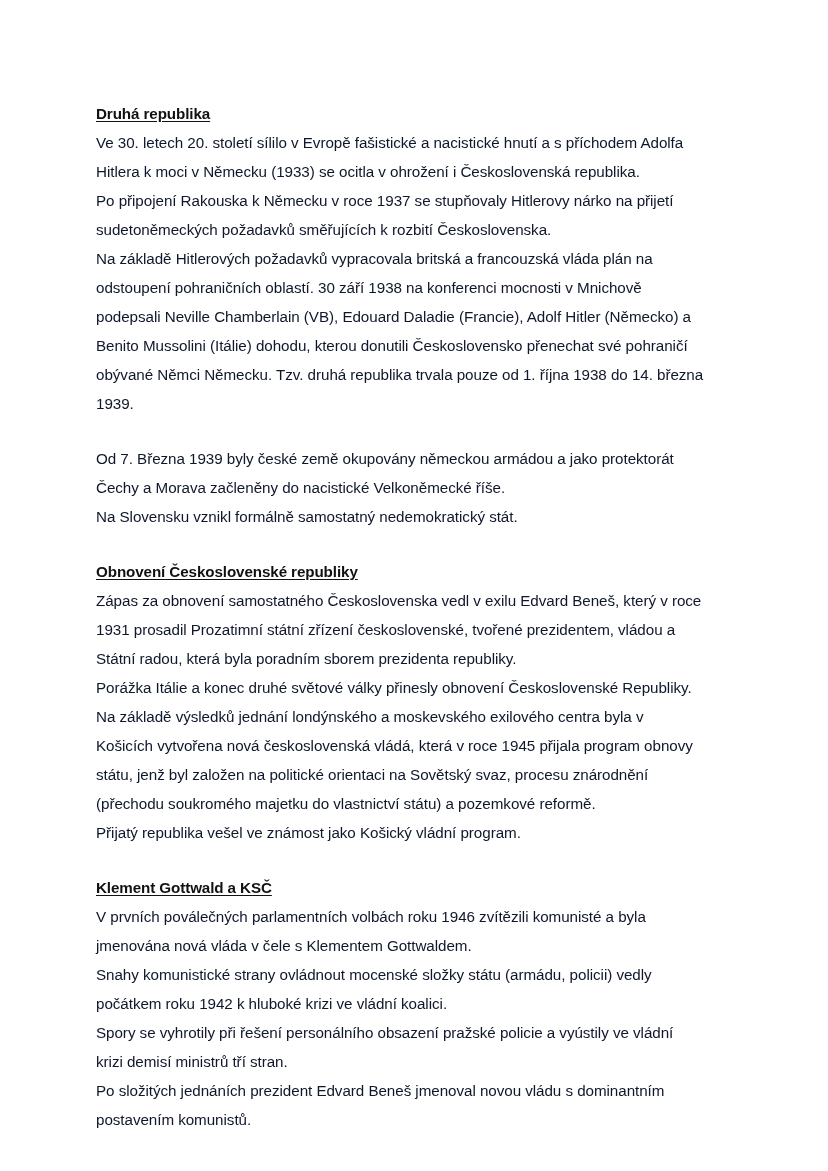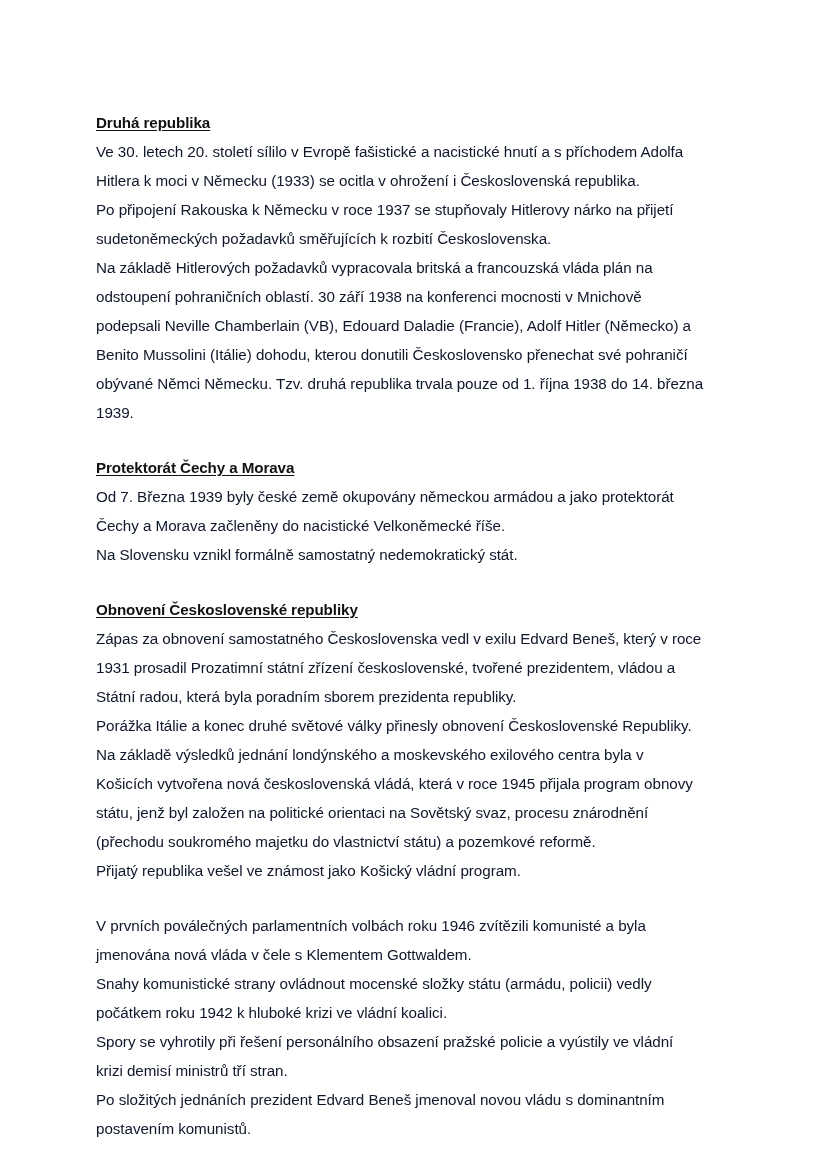--- a/index.html
+++ b/index.html
@@ -20,21 +20,21 @@
     height: 1171px;
     box-sizing: border-box;
     padding: 96px 128px 0 96px;
     background: #ffffff;
     overflow: hidden;
   }
   .doc-body {
     width: 608px;
   }
   .section {
-    margin: 12px 0 26px 0;
+    margin: 3px 0 26px 0;
   }
   .section:last-child {
     margin-bottom: 0;
   }
   .section-heading {
     font-size: 15.2px;
     font-weight: bold;
     line-height: 29px;
     text-decoration: underline;
     text-underline-offset: 2px;
@@ -60,34 +60,34 @@
   <div class="doc-body">
 
     <div class="section">
       <h2 class="section-heading">Druhá republika</h2>
       <p class="para">Ve 30. letech 20. století sílilo v Evropě fašistické a nacistické hnutí a s příchodem Adolfa Hitlera k moci v Německu (1933) se ocitla v ohrožení i Československá republika.</p>
       <p class="para">Po připojení Rakouska k Německu v roce 1937 se stupňovaly Hitlerovy nárko na přijetí sudetoněmeckých požadavků směřujících k rozbití Československa.</p>
       <p class="para">Na základě Hitlerových požadavků vypracovala britská a francouzská vláda plán na odstoupení pohraničních oblastí. 30 září 1938 na konferenci mocnosti v Mnichově podepsali Neville Chamberlain (VB), Edouard Daladie (Francie), Adolf Hitler (Německo) a Benito Mussolini (Itálie) dohodu, kterou donutili Československo přenechat své pohraničí obývané Němci Německu. Tzv. druhá republika trvala pouze od 1. října 1938 do 14. března 1939.</p>
     </div>
 
     <div class="section">
-      <h2 class="section-heading">Protektorát Čechy a Morava</h2>
       <p class="para">Od 7. Března 1939 byly české země okupovány německou armádou a jako protektorát Čechy a Morava začleněny do nacistické Velkoněmecké říše.</p>
       <p class="para">Na Slovensku vznikl formálně samostatný nedemokratický stát.</p>
     </div>
 
     <div class="section">
       <h2 class="section-heading">Obnovení Československé republiky</h2>
       <p class="para">Zápas za obnovení samostatného Československa vedl v exilu Edvard Beneš, který v roce 1931 prosadil Prozatimní státní zřízení československé, tvořené prezidentem, vládou a Státní radou, která byla poradním sborem prezidenta republiky.</p>
       <p class="para">Porážka Itálie a konec druhé světové války přinesly obnovení Československé Republiky.</p>
       <p class="para">Na základě výsledků jednání londýnského a moskevského exilového centra byla v Košicích vytvořena nová československá vládá, která v roce 1945 přijala program obnovy státu, jenž byl založen na politické orientaci na Sovětský svaz, procesu znárodnění (přechodu soukromého majetku do vlastnictví státu) a pozemkové reformě.</p>
       <p class="para">Přijatý republika vešel ve známost jako Košický vládní program.</p>
     </div>
 
     <div class="section">
+      <h2 class="section-heading">Klement Gottwald a KSČ</h2>
       <p class="para">V prvních poválečných parlamentních volbách roku 1946 zvítězili komunisté a byla jmenována nová vláda v čele s Klementem Gottwaldem.</p>
       <p class="para">Snahy komunistické strany ovládnout mocenské složky státu (armádu, policii) vedly počátkem roku 1942 k hluboké krizi ve vládní koalici.</p>
       <p class="para">Spory se vyhrotily při řešení personálního obsazení pražské policie a vyústily ve vládní krizi demisí ministrů tří stran.</p>
       <p class="para">Po složitých jednáních prezident Edvard Beneš jmenoval novou vládu s dominantním postavením komunistů.</p>
 
     </div>
 
   </div>
 </div>
 

